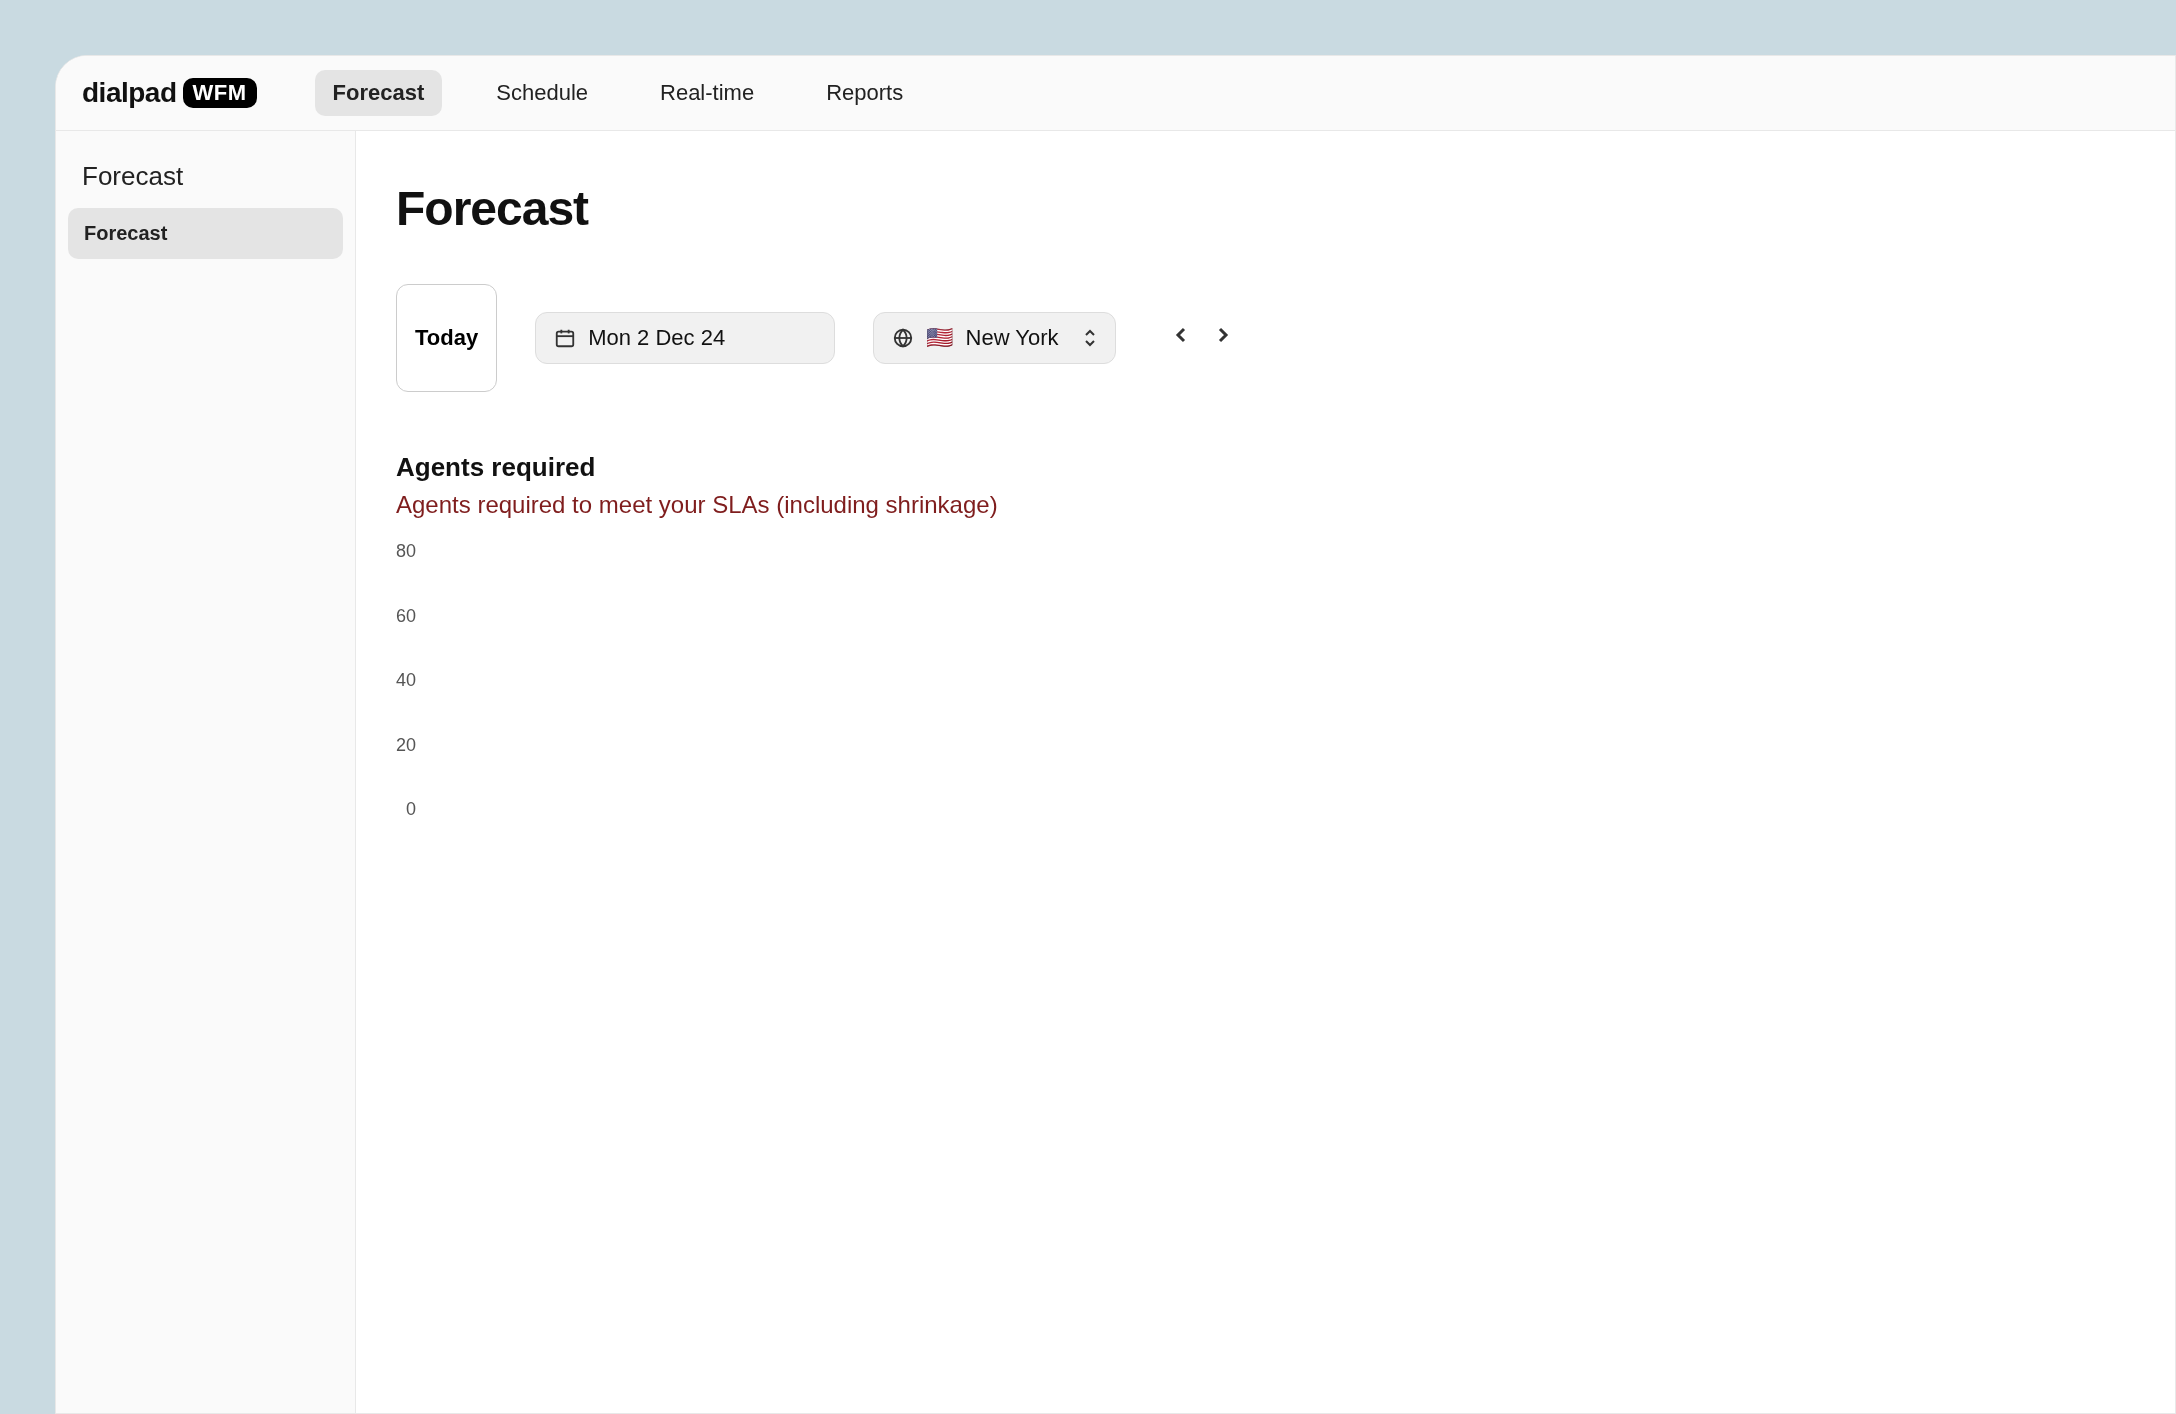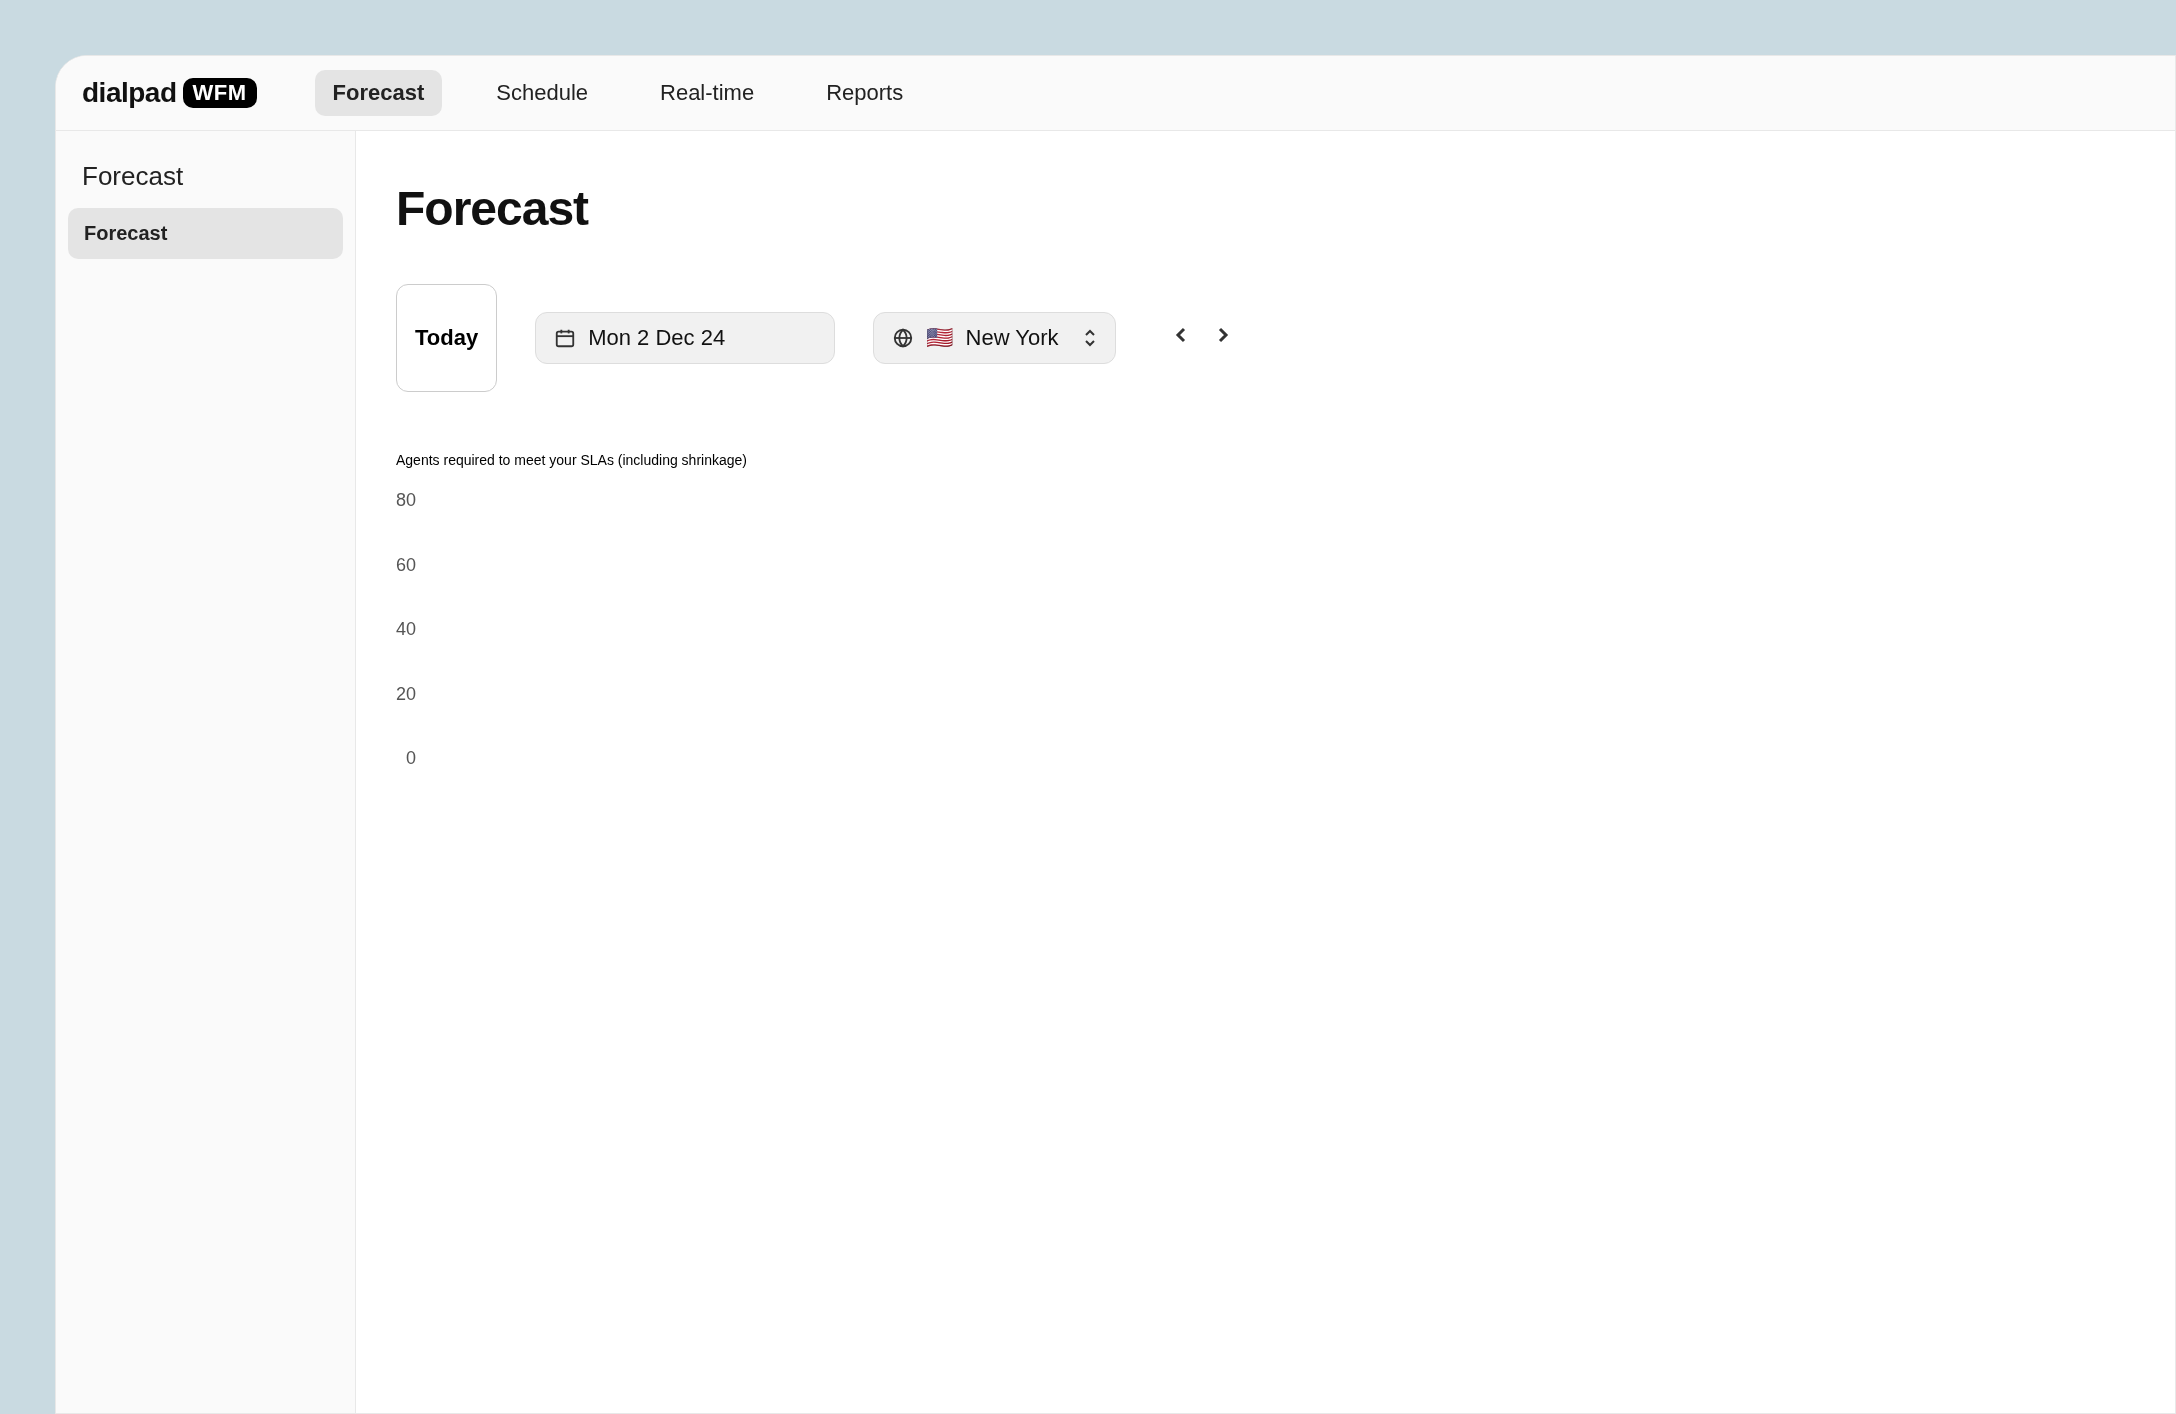--- a/index.html
+++ b/index.html
@@ -142,22 +142,22 @@
     cursor: pointer;
     user-select: none;
   }
   .icon { display: inline-flex; }
   .section-title {
     font-size: 26px;
     font-weight: 800;
     margin-bottom: 8px;
   }
   .section-sub {
-    font-size: 14px;
-    color: #000000;
+    font-size: 24px;
+    color: #7f1d1d;
     margin-bottom: 30px;
   }
   
   .chart-wrap {
     display: flex;
     align-items: flex-start;
     flex-direction: column;
   }
   .y-axis {
     display: flex;
@@ -296,20 +296,21 @@
               </svg>
           </span>
           <span class="arrow">
             <svg width="14" height="20" viewBox="0 0 14 20" fill="none" stroke="#333" stroke-width="3">
                 <polyline points="4,4 10,10 4,16"></polyline>
               </svg>
           </span>
         </div>
       </div>
 
+      <div class="section-title">Agents required</div>
       <div class="section-sub">Agents required to meet your SLAs (including shrinkage)</div>
 
       <div class="chart-wrap">
         <div class="y-axis" id="y-axis">
             <div>80</div>
             <div>60</div>
             <div>40</div>
             <div>20</div>
             <div>0</div>
           </div>

